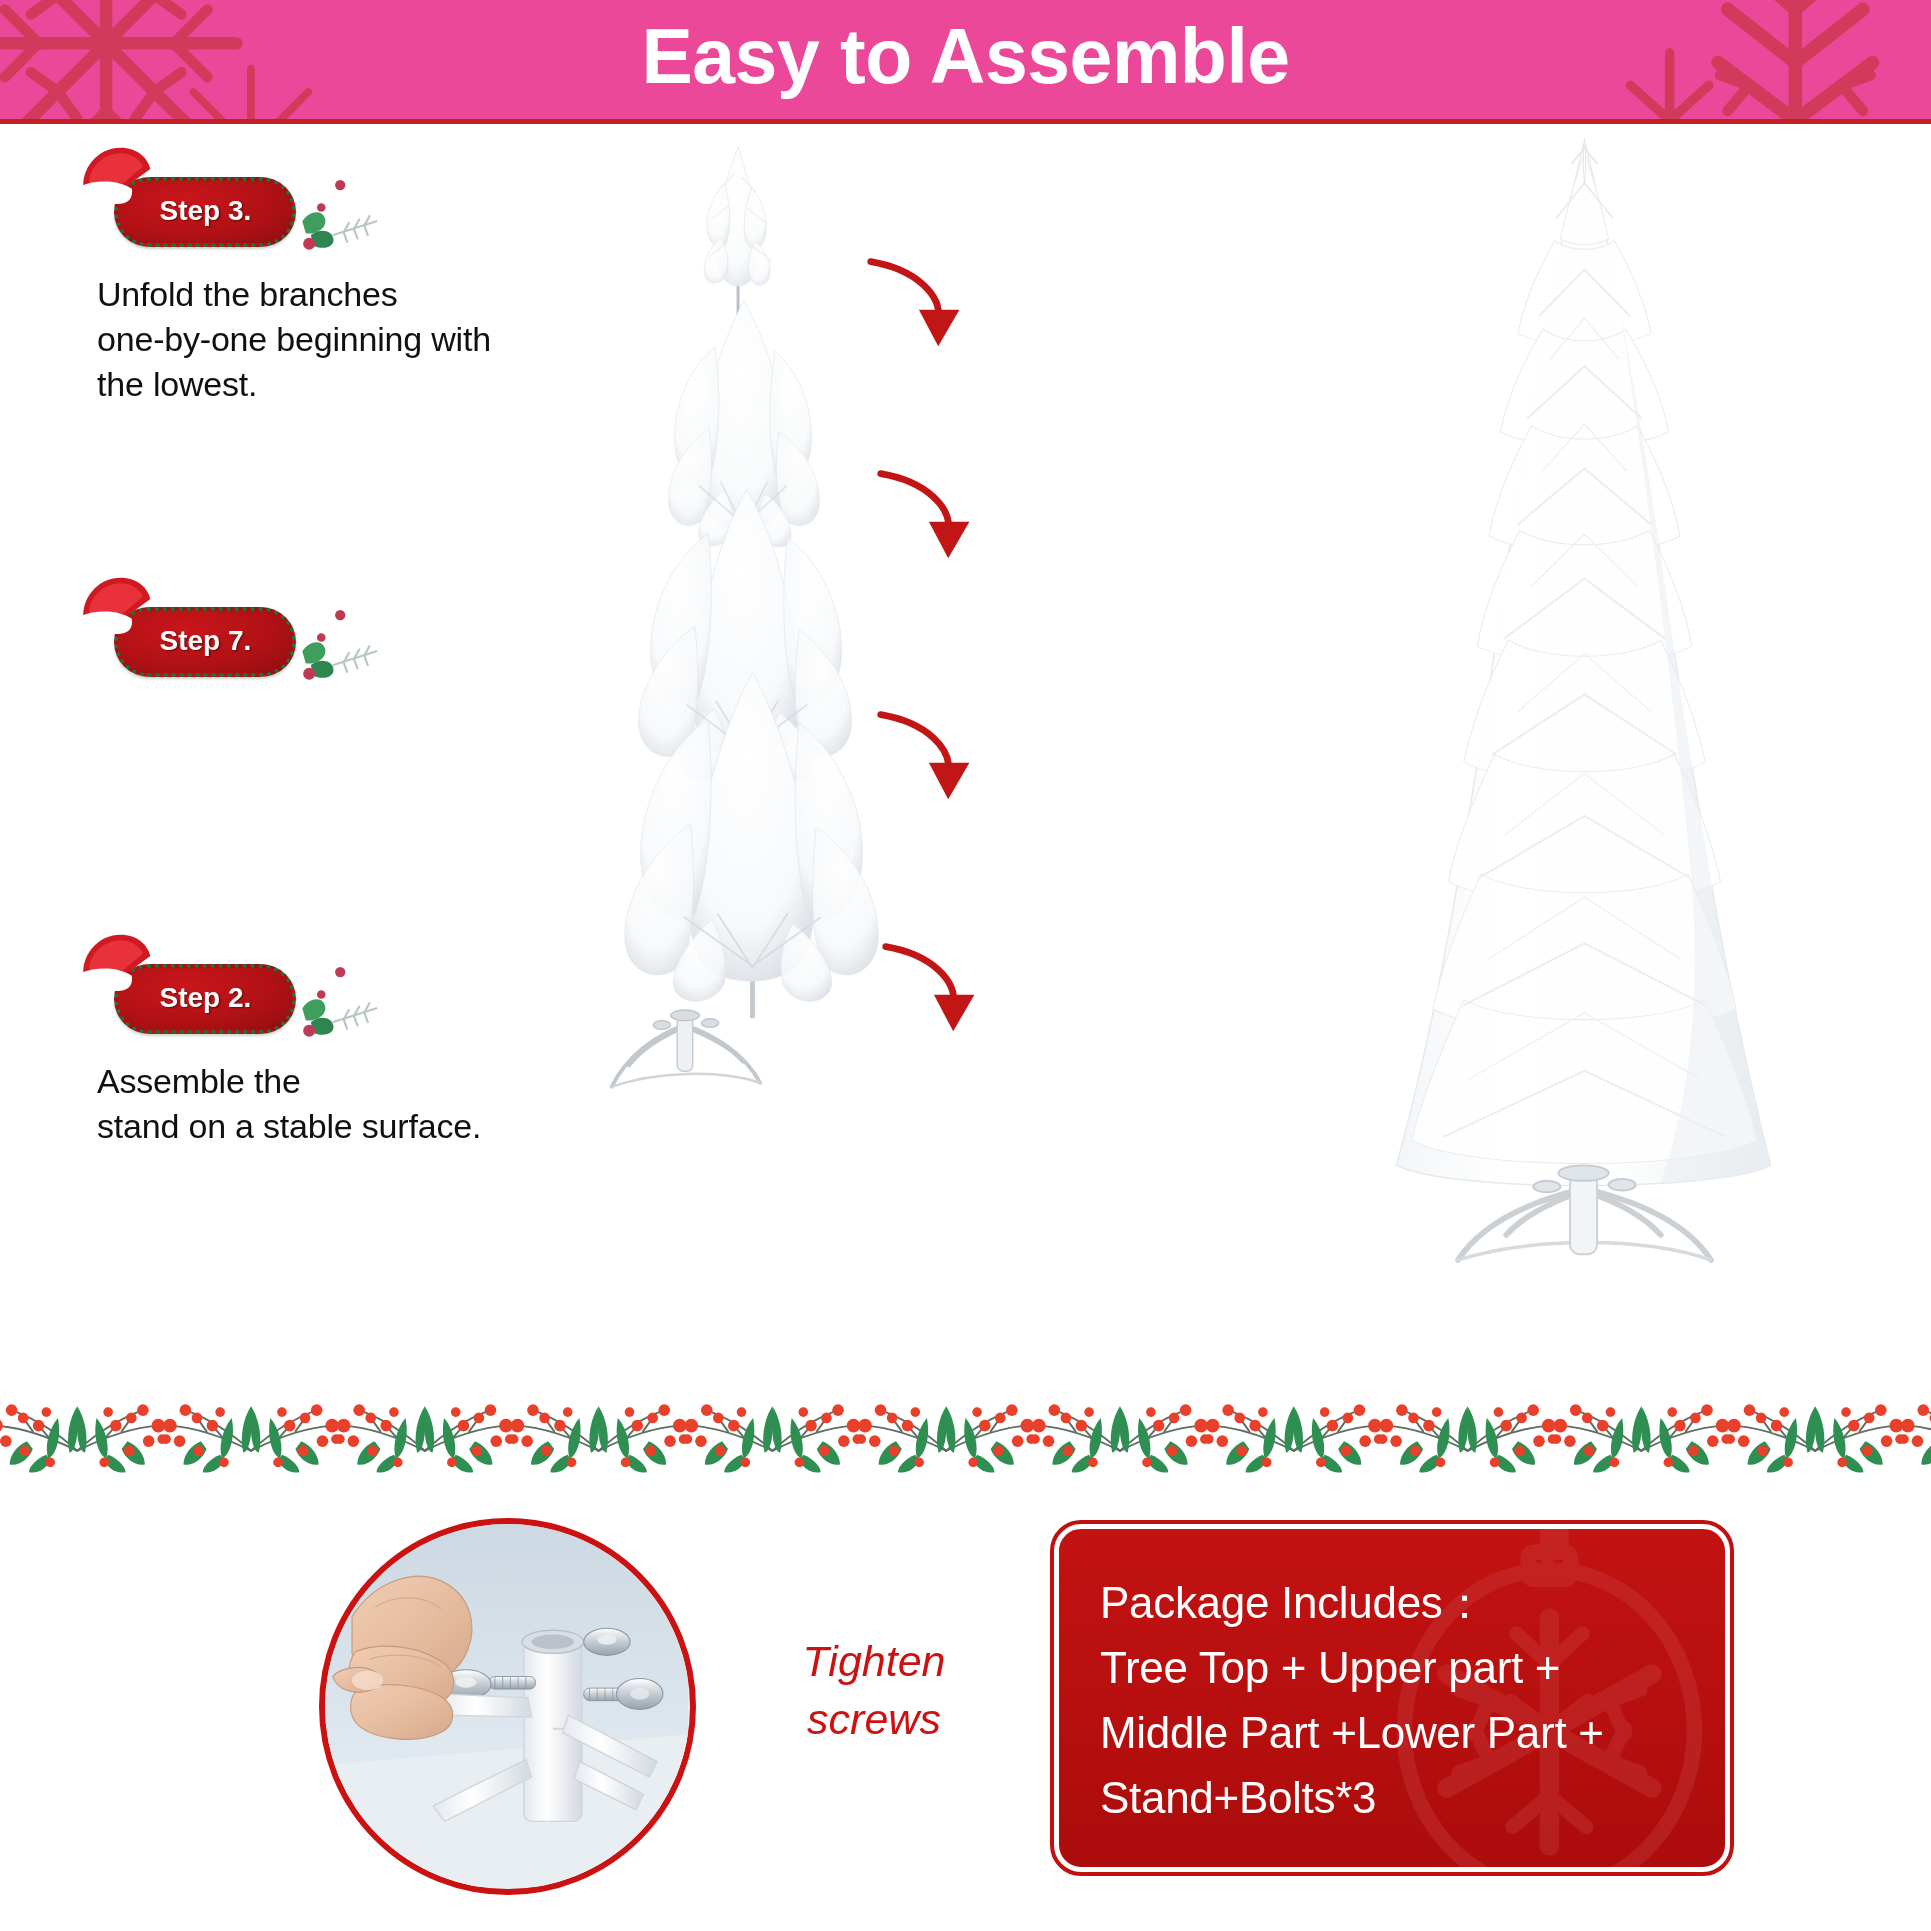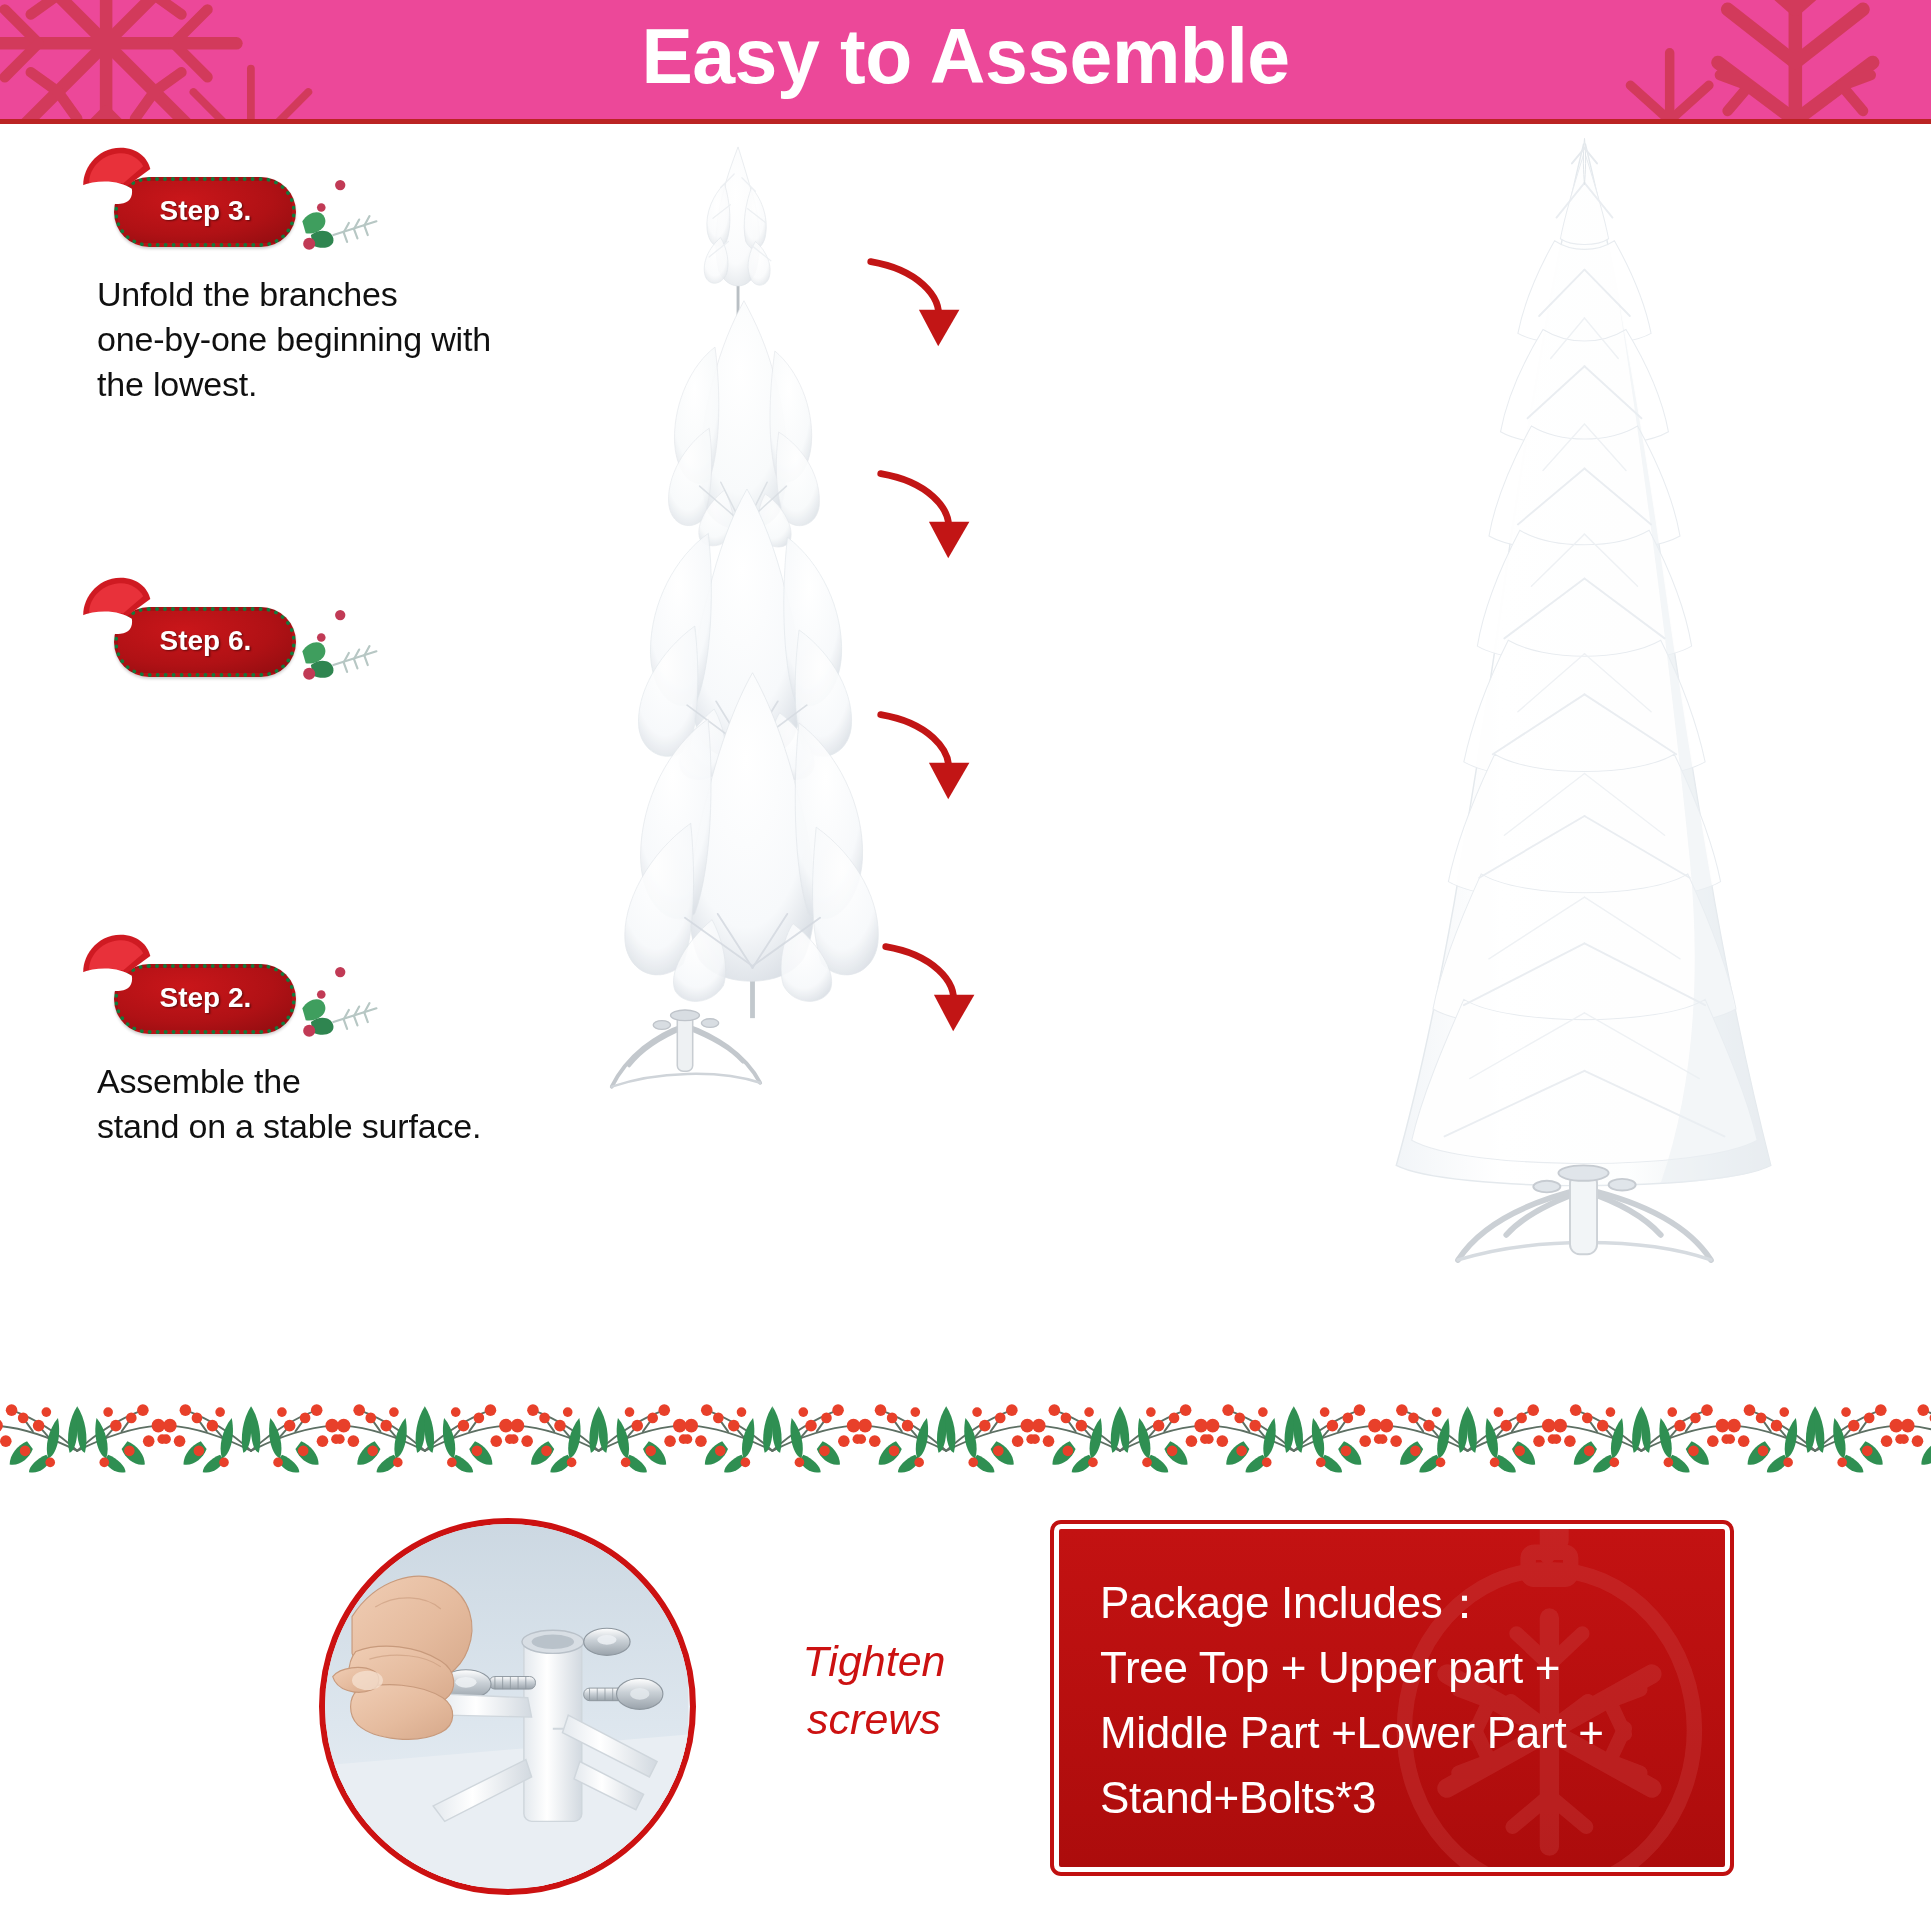--- a/index.html
+++ b/index.html
@@ -174,21 +174,21 @@
     text-align: center;
     white-space: pre-line;
     font-style: italic;
   }
 
   .package-box {
     position: absolute;
     left: 1054px; top: 1524px;
     width: 676px;
     height: 348px;
-    border-radius: 7px;
+    border-radius: 27px;
     border: 5.8px solid #ffffff;
     outline: 4.8px solid #c01010;
     background: linear-gradient(180deg, #c31212 0%, #ac0c0c 100%);
     box-sizing: border-box;
     overflow: hidden;
   }
   .pkg-watermark {
     position: absolute;
     right: -39px; top: -27px;
     width: 406px; height: 406px;
@@ -313,21 +313,21 @@
 
   <div class="step-block step-b2">
     <div class="badge-row">
       <svg class="santa-hat" viewBox="0 0 110 100">
         <path d="M10 66 C6 40 28 8 62 8 C86 8 100 22 104 38 L66 66 Z" fill="#cf1a22"></path>
         <path d="M18 60 C16 40 34 18 60 16 C76 15 88 24 94 34 L66 58 Z" fill="#e8313a"></path>
         <path d="M6 62 C30 52 62 54 78 66 C80 78 74 86 62 87 C40 89 14 80 6 72 Z" fill="#ffffff"></path>
         <ellipse cx="14" cy="82" rx="14" ry="13" fill="#ffffff"></ellipse>
       </svg>
       <div class="step-pill"></div>
-      <div class="step-pill-label">Step 6.</div>
+      <div class="step-pill-label">Step 7.</div>
       <svg class="holly-deco" viewBox="0 0 100 94">
         <circle cx="52" cy="14" r="6" fill="#c13a55"></circle>
         <circle cx="30" cy="40" r="5" fill="#c13a55"></circle>
         <path d="M8 56 C16 44 30 42 34 52 C38 62 26 72 12 70 Z" fill="#3f9e5e"></path>
         <path d="M18 72 C28 64 42 66 44 76 C46 86 32 90 20 84 Z" fill="#2f8550"></path>
         <circle cx="16" cy="82" r="7" fill="#c13a55"></circle>
         <g stroke="#b7c7c4" stroke-width="2.5" fill="none" stroke-linecap="round">
           <line x1="44" y1="72" x2="94" y2="56"></line>
           <line x1="56" y1="69" x2="62" y2="58"></line>
             <line x1="56" y1="69" x2="60" y2="80"></line>

